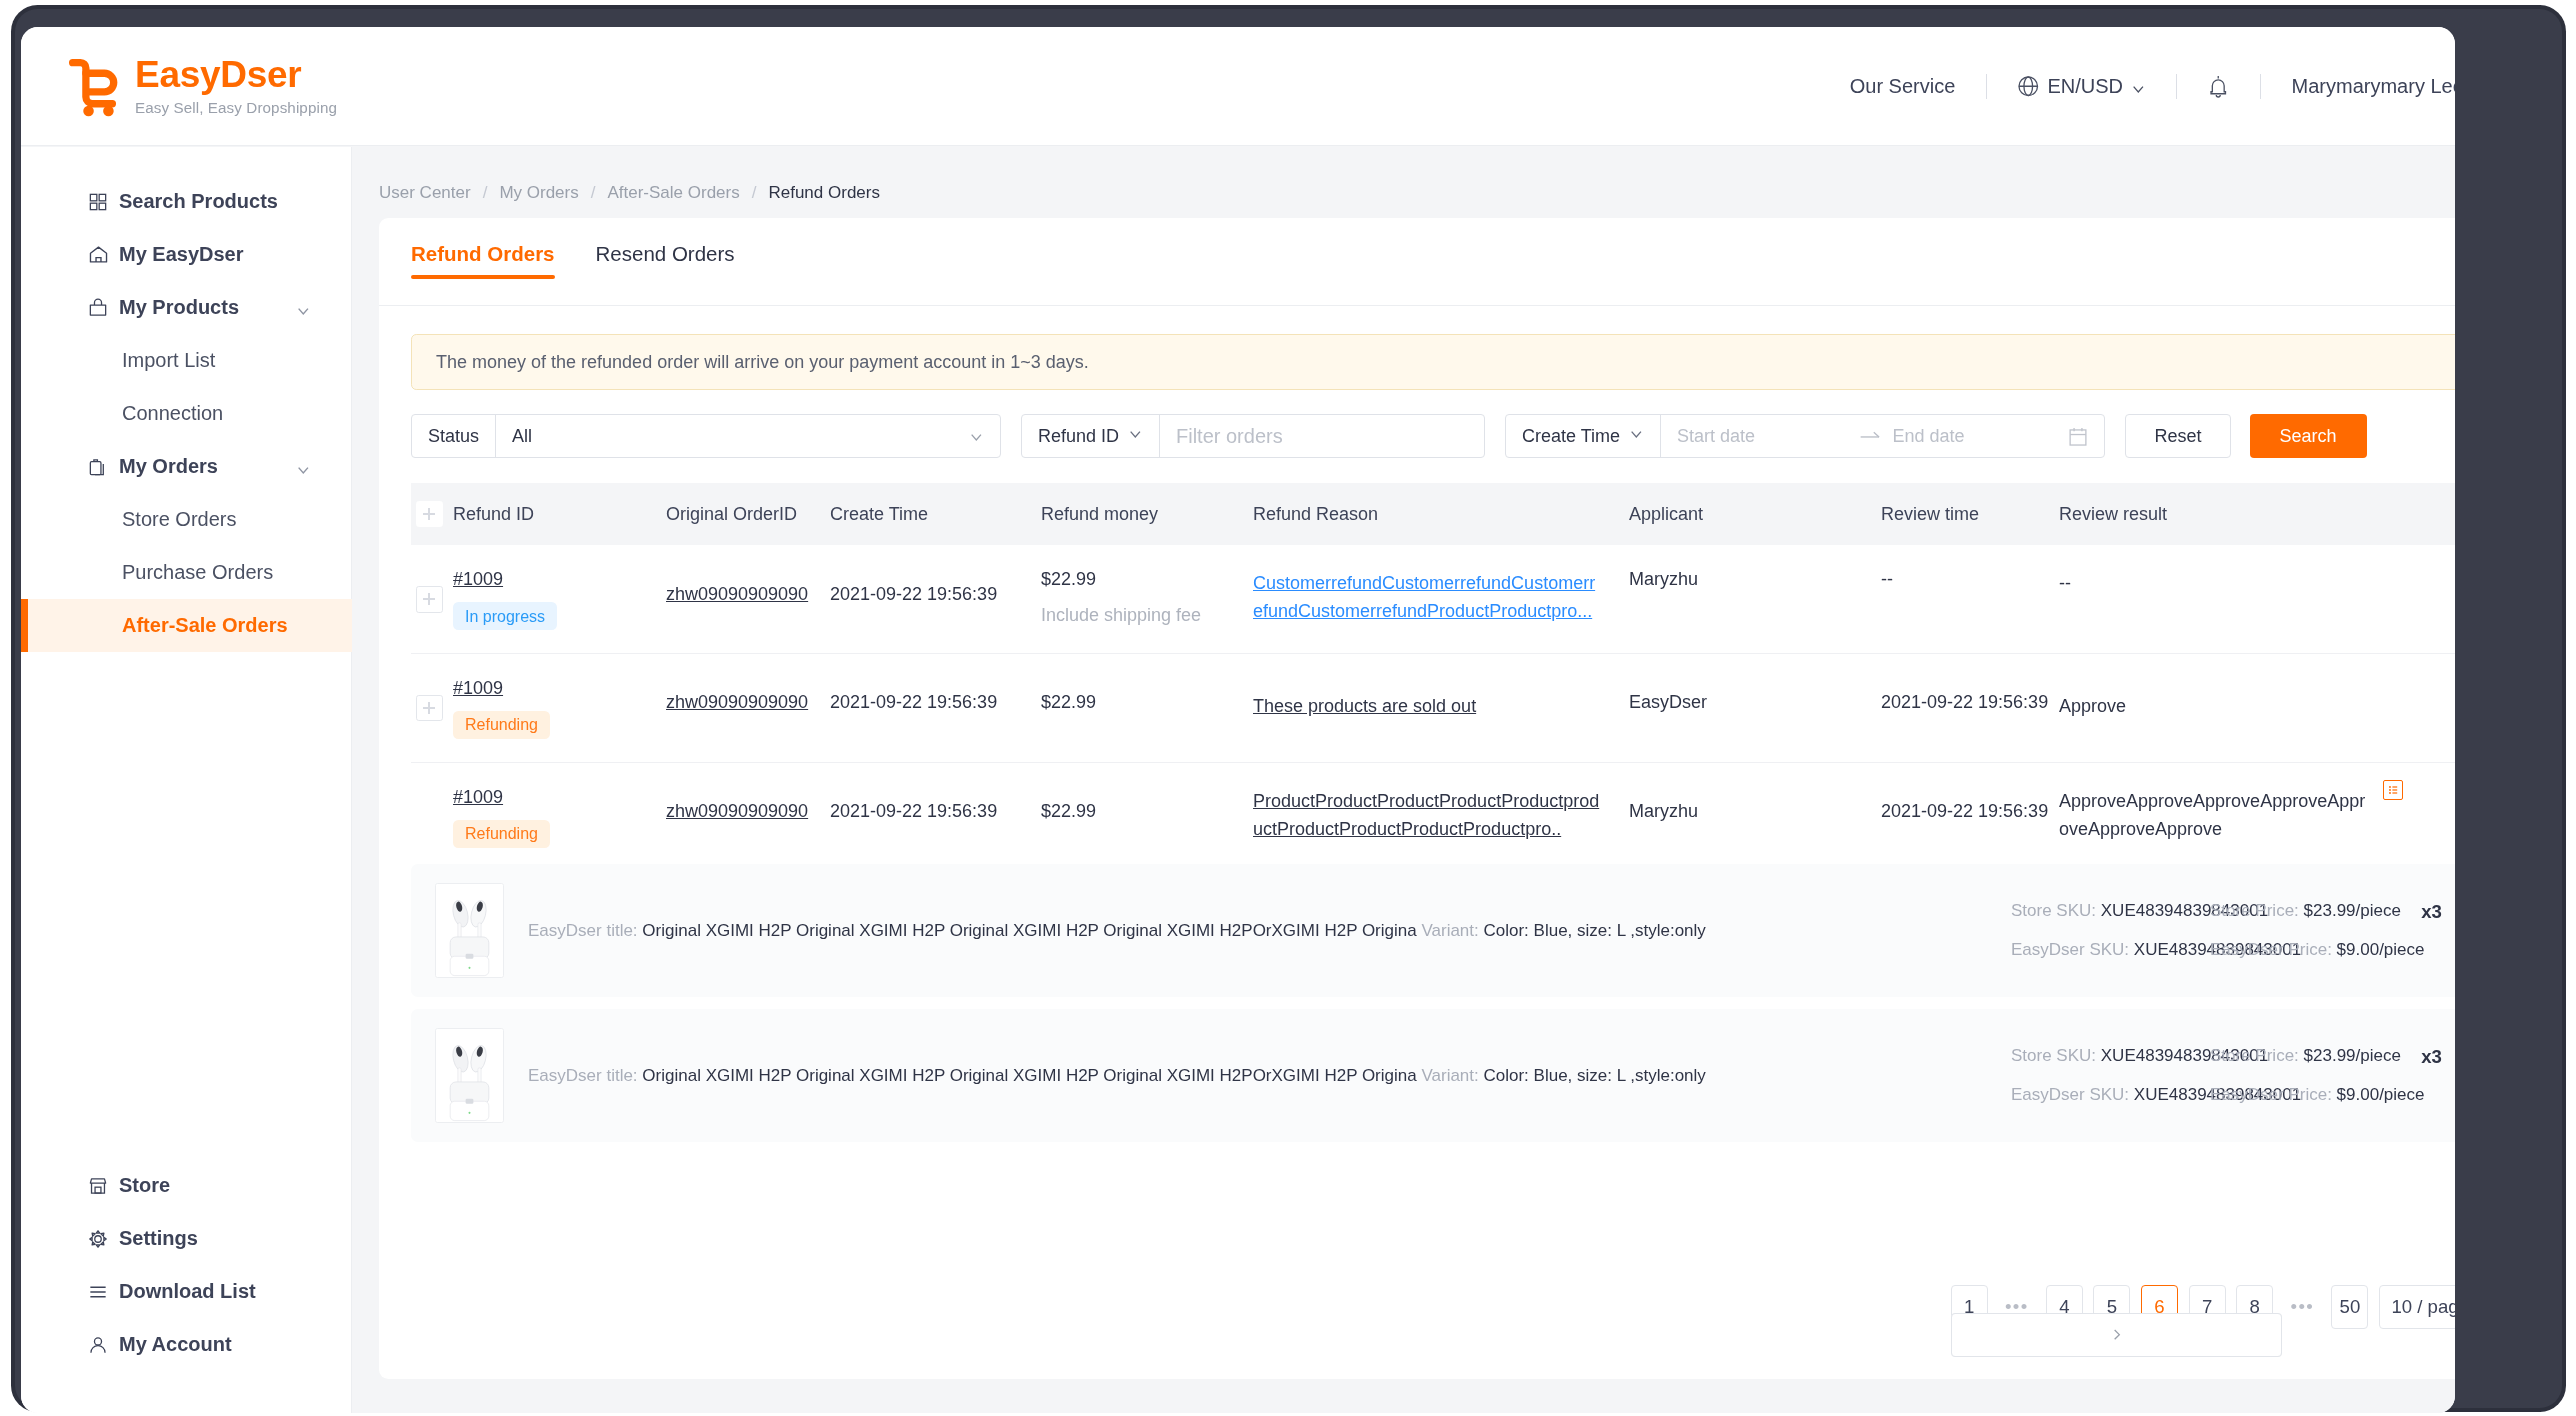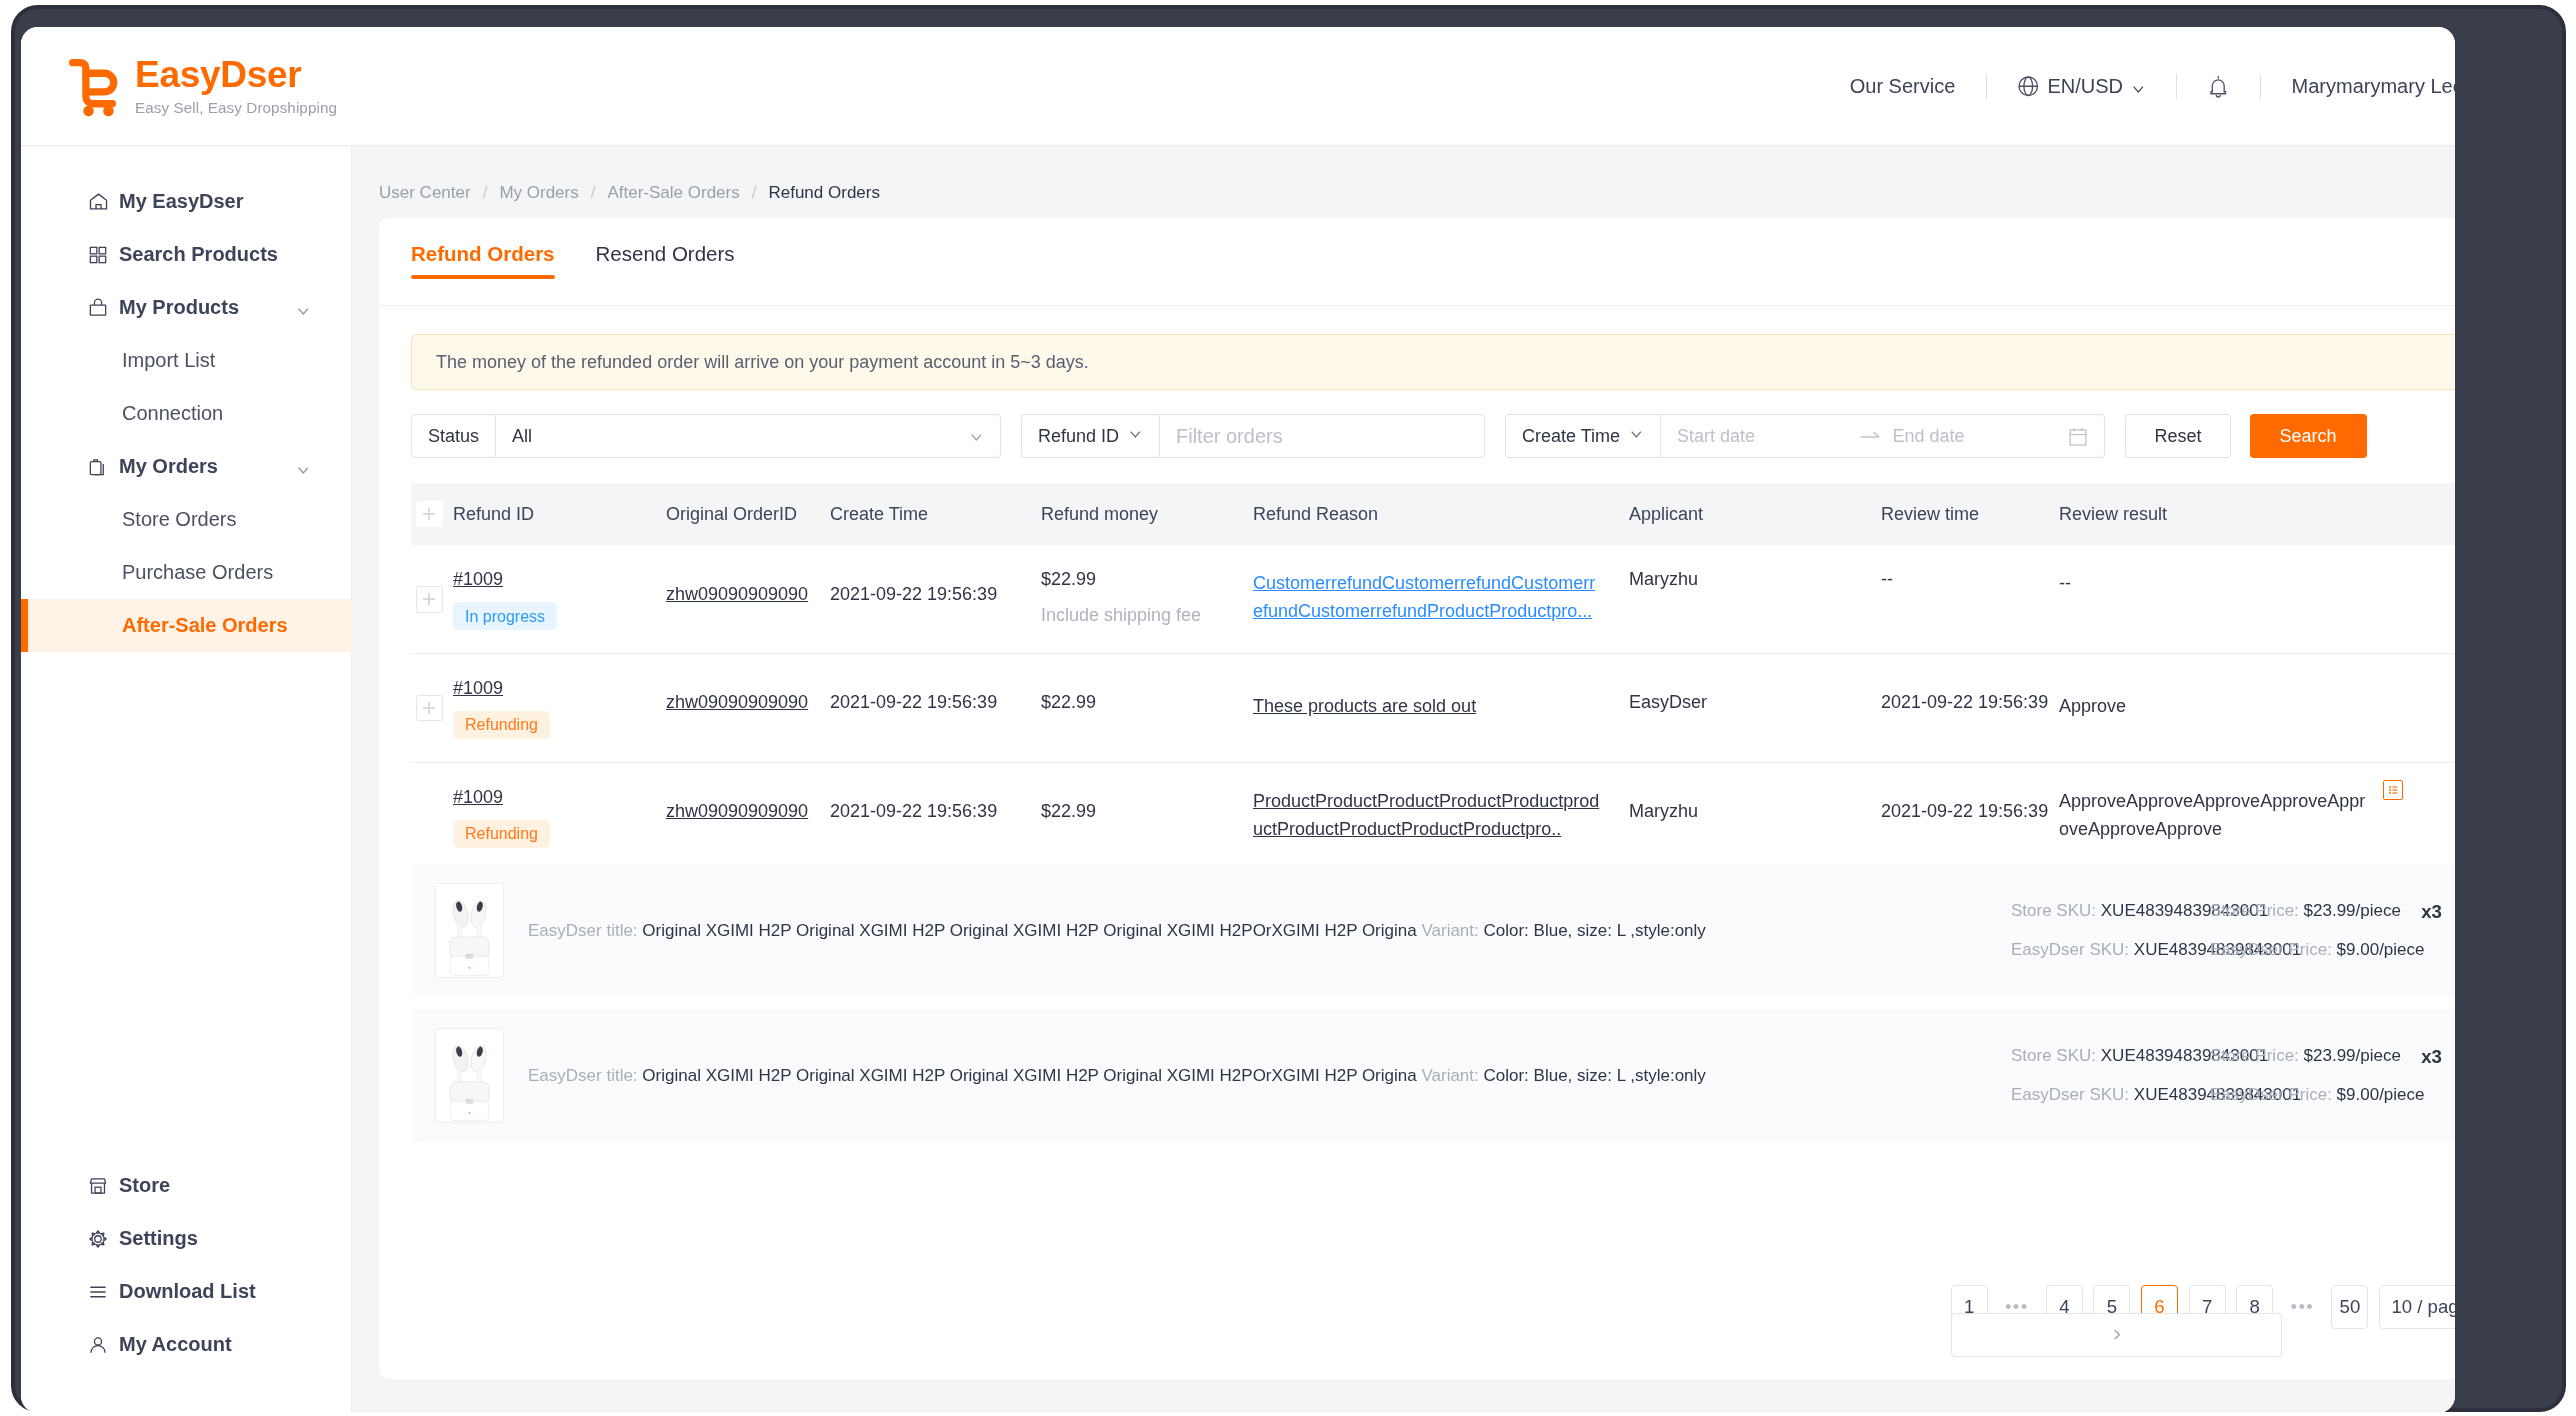--- a/index.html
+++ b/index.html
@@ -313,38 +313,38 @@
           </span>
         </span>
       </div>
     </div>
 
     <div class="sidebar">
       <div class="nav">
 
         <div class="nav-item top">
           <span class="ic">
-            <svg viewBox="0 0 34 34" width="21" height="21">
-              <path d="M4 15 L17 5 L30 15 V29 H4 Z" fill="none" stroke="#3d4358" stroke-width="2.2" stroke-linejoin="round"></path>
-              <path d="M13 29 v-7 h8 v7" fill="none" stroke="#3d4358" stroke-width="2.2"></path>
-            </svg>
-          </span>
-          <span class="lbl">My EasyDser</span>
-        </div>
-
-        <div class="nav-item top">
-          <span class="ic">
             <svg viewBox="0 0 34 34" width="20" height="20">
               <rect x="4" y="4" width="11" height="11" fill="none" stroke="#3d4358" stroke-width="2.2"></rect>
               <rect x="19" y="4" width="11" height="11" fill="none" stroke="#3d4358" stroke-width="2.2"></rect>
               <rect x="4" y="19" width="11" height="11" fill="none" stroke="#3d4358" stroke-width="2.2"></rect>
               <rect x="19" y="19" width="11" height="11" fill="none" stroke="#3d4358" stroke-width="2.2"></rect>
             </svg>
           </span>
           <span class="lbl">Search Products</span>
+        </div>
+
+        <div class="nav-item top">
+          <span class="ic">
+            <svg viewBox="0 0 34 34" width="21" height="21">
+              <path d="M4 15 L17 5 L30 15 V29 H4 Z" fill="none" stroke="#3d4358" stroke-width="2.2" stroke-linejoin="round"></path>
+              <path d="M13 29 v-7 h8 v7" fill="none" stroke="#3d4358" stroke-width="2.2"></path>
+            </svg>
+          </span>
+          <span class="lbl">My EasyDser</span>
         </div>
 
         <div class="nav-item top">
           <span class="ic">
             <svg viewBox="0 0 34 34" width="20" height="20">
               <path d="M4 12 H30 V29 H4 Z" fill="none" stroke="#3d4358" stroke-width="2.2" stroke-linejoin="round"></path>
               <path d="M11 12 V8 a6 6 0 0 1 12 0 v4" fill="none" stroke="#3d4358" stroke-width="2.2"></path>
             </svg>
           </span>
           <span class="lbl">My Products</span>
@@ -446,21 +446,21 @@
 
       <div class="card">
 
         <div class="tabs">
           <div class="tab active">Refund Orders</div>
           <div class="tab">Resend Orders</div>
         </div>
         <div class="tab-rule"></div>
 
         <div class="notice">
-          <span>The money of the refunded order will arrive on your payment account in 5~3 days.</span>
+          <span>The money of the refunded order will arrive on your payment account in 1~3 days.</span>
         </div>
 
         <div class="filters">
 
           <div class="fgroup grp-status">
             <span class="flabel">Status</span>
             <span class="fval status-sel">
               <span>All</span>
               <span class="chev2">
                 <svg viewBox="0 0 22 22" width="14.6" height="14.6">

